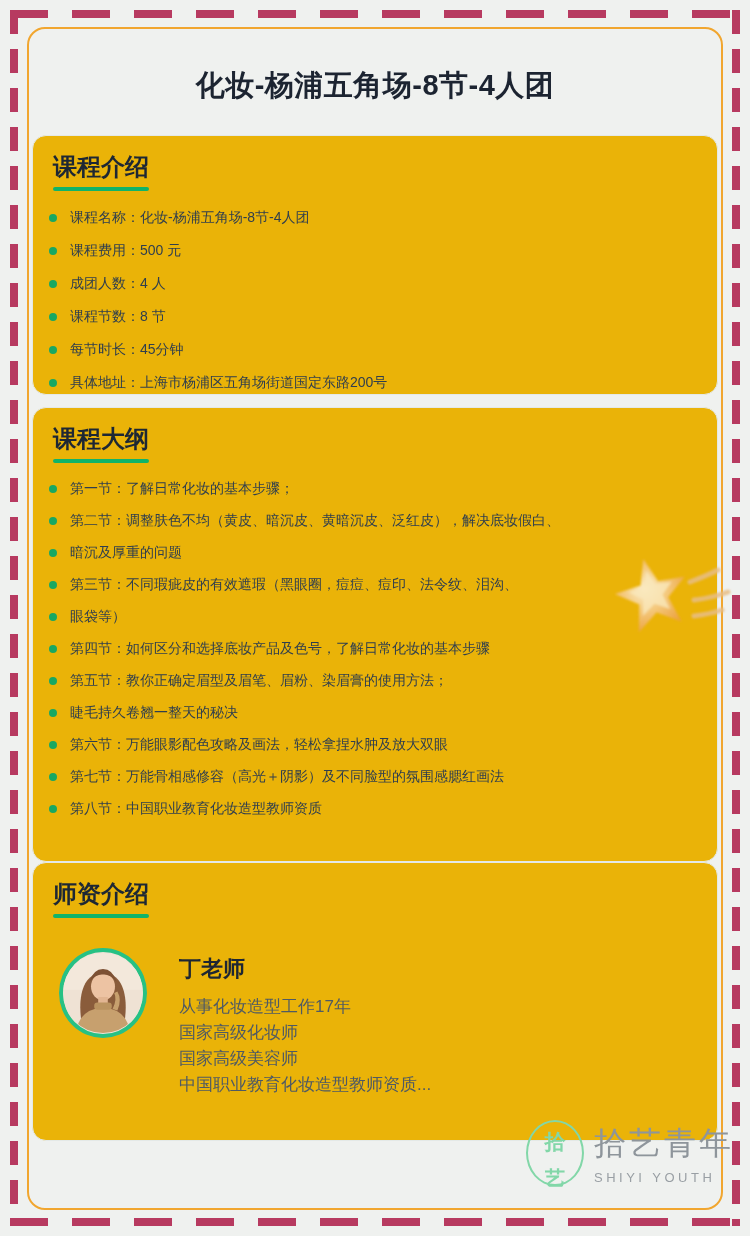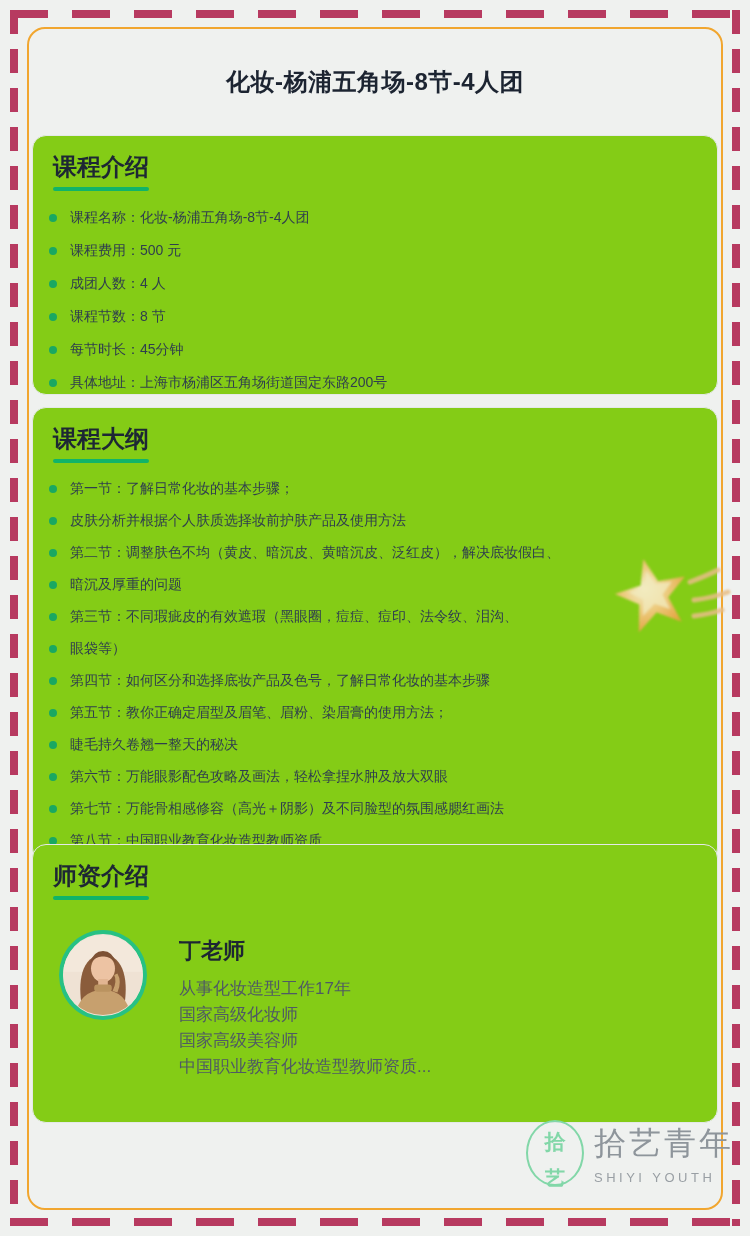--- a/index.html
+++ b/index.html
@@ -16,30 +16,30 @@
   .dash-bottom { left:10px; right:10px; bottom:10px; height:8px; background:repeating-linear-gradient(90deg,#b73a60 0 38px,transparent 38px 62px); }
   .dash-left   { top:10px; bottom:10px; left:10px;   width:8px;  background:repeating-linear-gradient(180deg,#b73a60 0 24px,transparent 24px 39px); }
   .dash-right  { top:10px; bottom:10px; right:10px;  width:8px;  background:repeating-linear-gradient(180deg,#b73a60 0 24px,transparent 24px 39px); }
   
   .gold-frame {
     position:absolute; left:27px; top:27px; right:27px; bottom:26px;
     border:2.5px solid #f1a62f; border-radius:18px; z-index:1;
   }
   .page-title {
     position:absolute; top:66px; left:0; width:100%; text-align:center;
-    font-size:24px; font-weight:700; color:#1c2431; letter-spacing:.5px; z-index:2;
+    font-size:29px; font-weight:700; color:#1c2431; letter-spacing:.5px; z-index:2;
   }
   .card {
     position:absolute; left:32px; width:686px;
-    background:#84cc16; border:1px solid #e4e9e7; border-radius:14px;
+    background:#eab308; border:1px solid #e4e9e7; border-radius:14px;
     padding:16px 24px 0 12px; z-index:2;
   }
   .card-intro   { top:135px; height:260px; }
   .card-outline { top:407px; height:455px; }
-  .card-teacher { top:844px; height:279px; }
+  .card-teacher { top:862px; height:279px; }
   .sec-h {
     display:inline-block; margin-left:8px;
     font-size:24px; font-weight:700; color:#1d2734; line-height:1.25;
   }
   .sec-h::after {
     content:""; display:block; height:4px; background:#10b469;
     border-radius:2px; margin-top:5px;
   }
   ul.bullets { list-style:none; margin-top:10px; padding-left:4px; }
   ul.bullets li {
@@ -125,24 +125,20 @@
 
   <section class="card card-outline">
     <h2 class="sec-h">课程大纲</h2>
     <ul class="bullets">
 
         <li>
           <span class="dot"></span>
           <span>第一节：了解日常化妆的基本步骤；</span>
         </li>
 
-        <li>
-          <span class="dot"></span>
-          <span>皮肤分析并根据个人肤质选择妆前护肤产品及使用方法</span>
-        </li>
 
         <li>
           <span class="dot"></span>
           <span>第二节：调整肤色不均（黄皮、暗沉皮、黄暗沉皮、泛红皮），解决底妆假白、</span>
         </li>
 
         <li>
           <span class="dot"></span>
           <span>暗沉及厚重的问题</span>
         </li>

